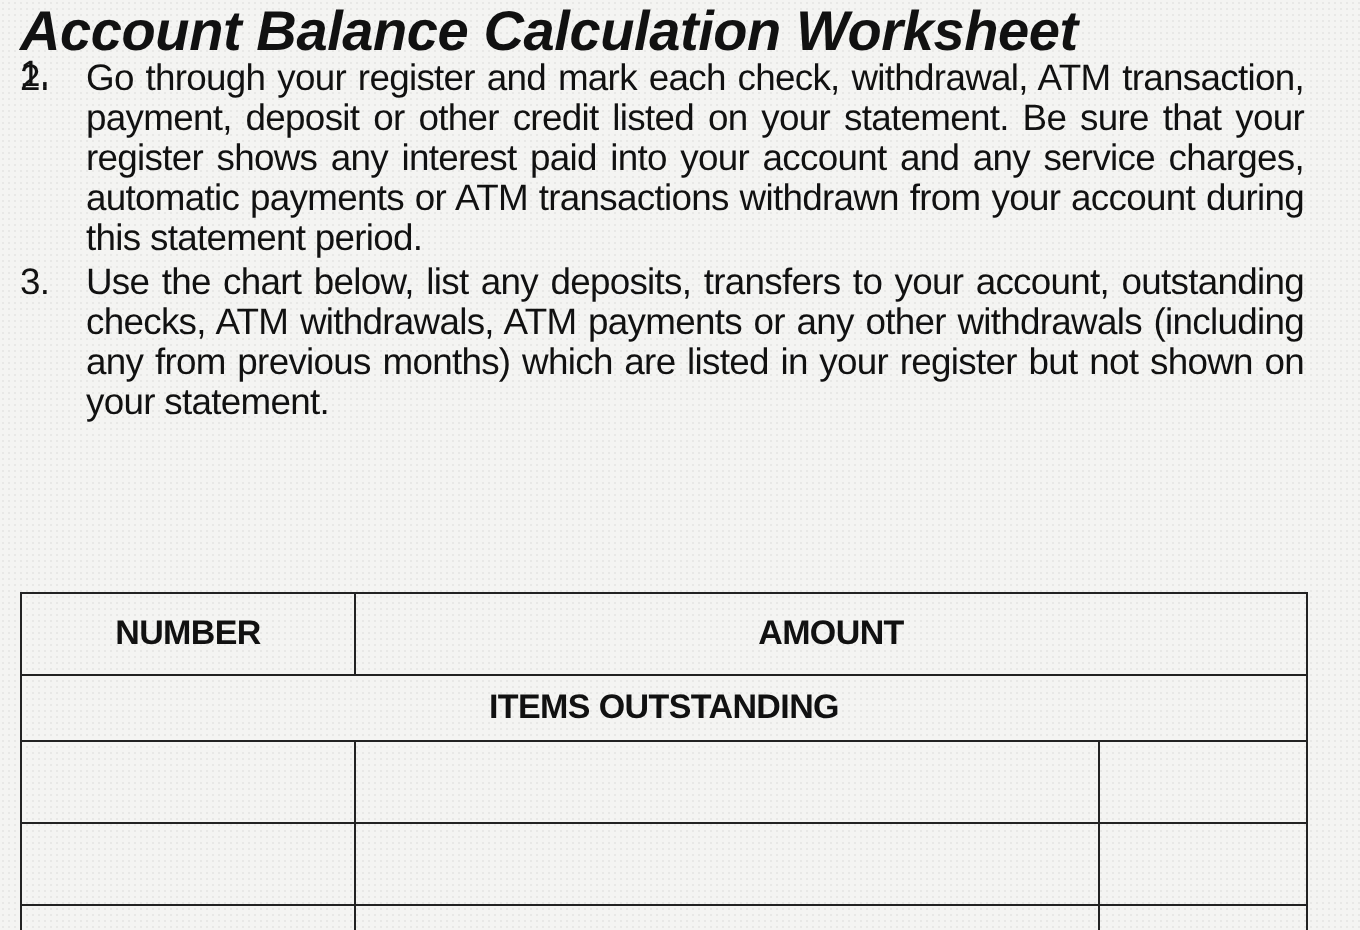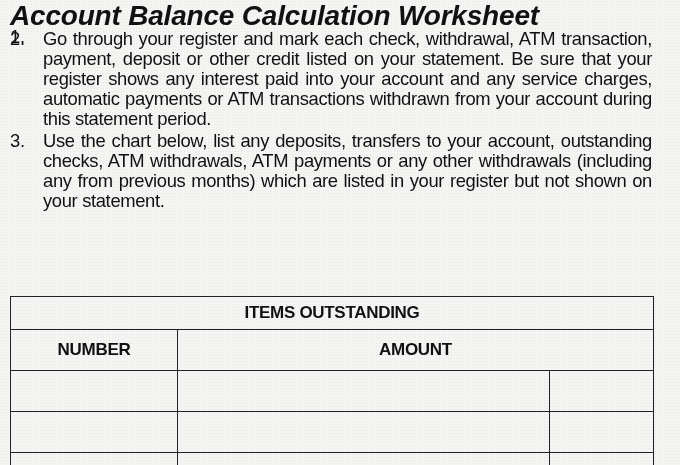--- a/index.html
+++ b/index.html
@@ -53,25 +53,25 @@
 </ol>
 
 <table class="outstanding">
   <colgroup>
     <col style="width:167px">
     <col style="width:372px">
     <col style="width:104px">
   </colgroup>
   <tbody>
       <tr>
-    <th class="t-head" colspan="3">ITEMS OUTSTANDING</th>
+    <th class="c-head">NUMBER</th>
+    <th class="c-head" colspan="2" style="border-bottom-width:1.5px">AMOUNT</th>
   </tr>
   <tr>
-    <th class="c-head">NUMBER</th>
-    <th class="c-head" colspan="2" style="border-bottom-width:1.5px">AMOUNT</th>
+    <th class="t-head" colspan="3">ITEMS OUTSTANDING</th>
   </tr>
   <tr class="row">
     <td></td>
     <td></td>
     <td></td>
   </tr>
   <tr class="row">
     <td></td>
     <td></td>
     <td></td>

